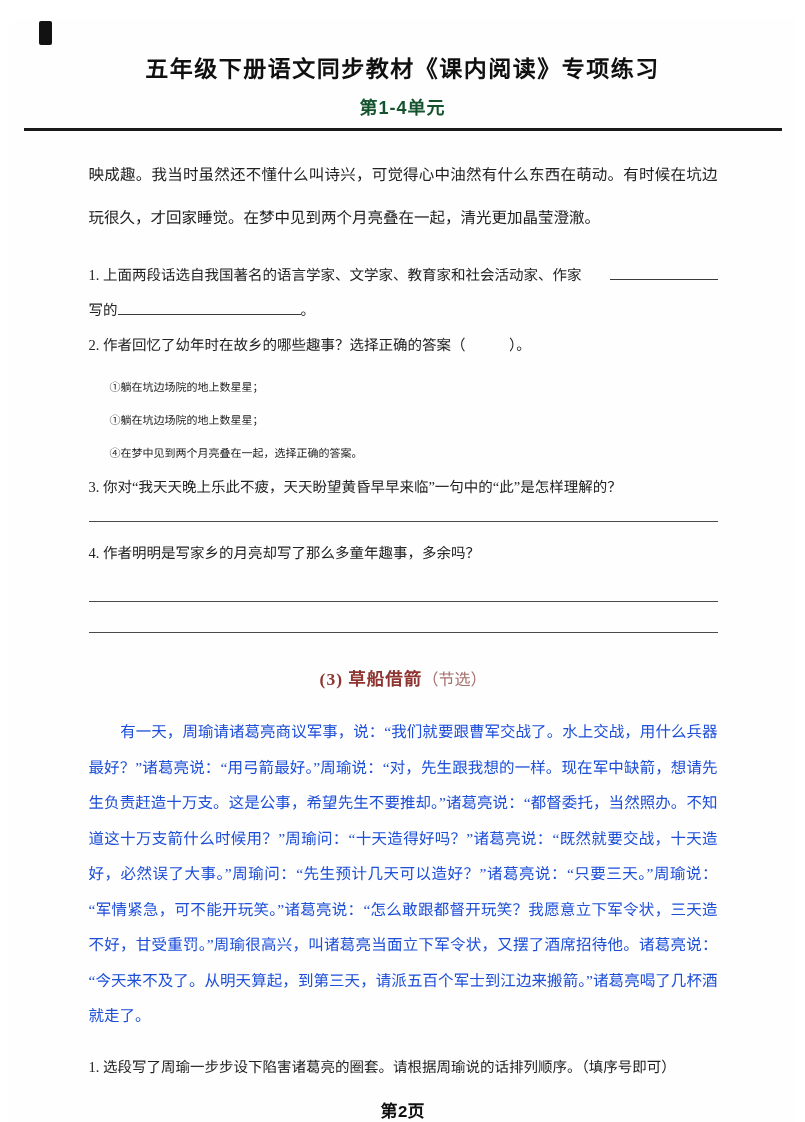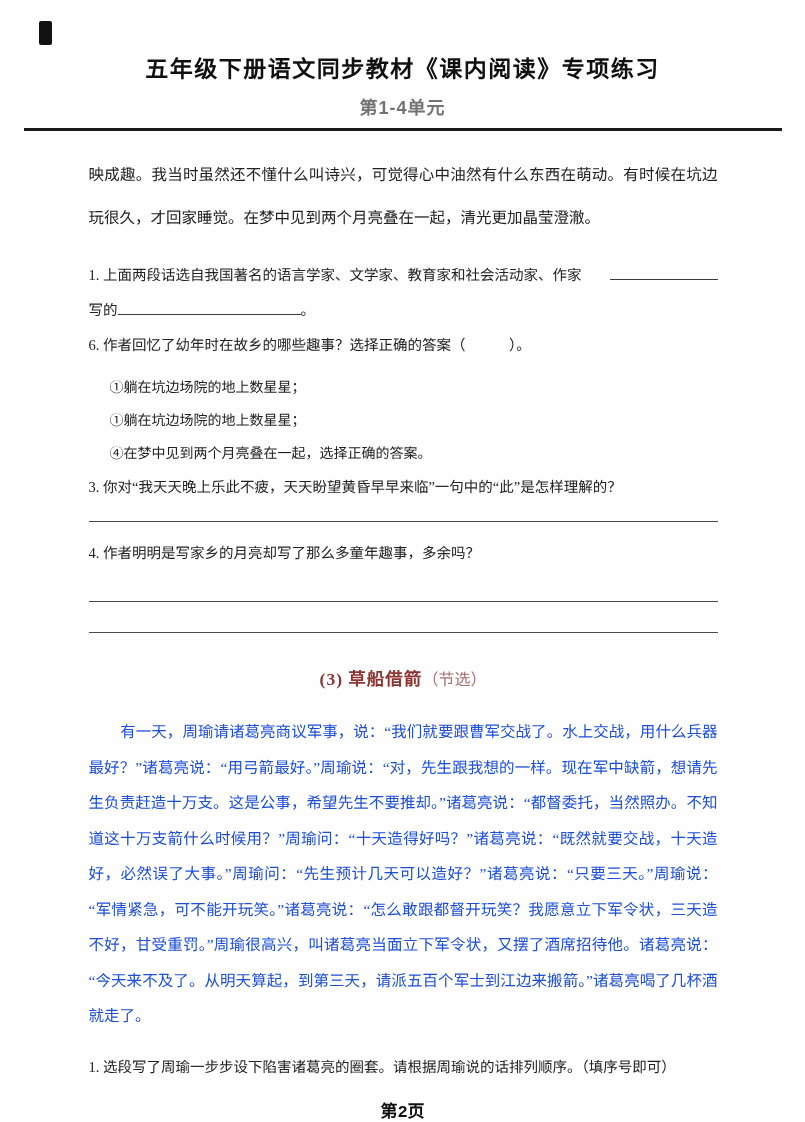--- a/index.html
+++ b/index.html
@@ -35,21 +35,21 @@
     font-weight: bold;
     letter-spacing: 1.5px;
     color: #101010;
     font-family: "Liberation Sans", "DejaVu Sans", sans-serif;
   }
   .doc-subtitle {
     margin-top: 9px;
     font-size: 18px;
     font-weight: bold;
     letter-spacing: 1px;
-    color: #737373;
+    color: #14532d;
     font-family: "Liberation Sans", "DejaVu Sans", sans-serif;
   }
   .header-rule {
     border: none;
     border-top: 3px solid #1a1a1a;
     margin: 9px 15px 0 15px;
   }
   .content {
     padding: 0 79px 0 80px;
   }
@@ -81,21 +81,21 @@
   .blank-fixed {
     display: inline-block;
     width: 183px;
     border-bottom: 1px solid #3a3a3a;
     height: 14px;
     vertical-align: baseline;
   }
   .options { margin-top: 8px; }
   .option {
     padding-left: 21px;
-    font-size: 14px;
+    font-size: 11px;
     line-height: 33px;
     color: #222;
   }
   .answer-line {
     border-bottom: 1px solid #4a4a4a;
     height: 16px;
   }
   .answer-line + .q-line { margin-top: 14px; }
   .answer-line.tall { height: 30px; }
   .passage-heading {
@@ -159,21 +159,21 @@
     <p class="excerpt">映成趣。我当时虽然还不懂什么叫诗兴，可觉得心中油然有什么东西在萌动。有时候在坑边玩很久，才回家睡觉。在梦中见到两个月亮叠在一起，清光更加晶莹澄澈。</p>
 
     <div class="q-line q1-line1">
       <span class="q-text">1. 上面两段话选自我国著名的语言学家、文学家、教育家和社会活动家、作家</span>
       <span class="blank-grow"></span>
     </div>
     <div class="q-line">
       <span>写的</span><span class="blank-fixed"></span><span>。</span>
     </div>
 
-    <div class="q-line">6. 作者回忆了幼年时在故乡的哪些趣事？选择正确的答案（　　　）。</div>
+    <div class="q-line">2. 作者回忆了幼年时在故乡的哪些趣事？选择正确的答案（　　　）。</div>
 
     <div class="options">
       <div class="option">①躺在坑边场院的地上数星星；</div>
       <div class="option">①躺在坑边场院的地上数星星；</div>
       <div class="option">④在梦中见到两个月亮叠在一起，选择正确的答案。</div>
     </div>
 
     <div class="q-line">3. 你对“我天天晚上乐此不疲，天天盼望黄昏早早来临”一句中的“此”是怎样理解的？</div>
     <div class="answer-line"></div>
 

